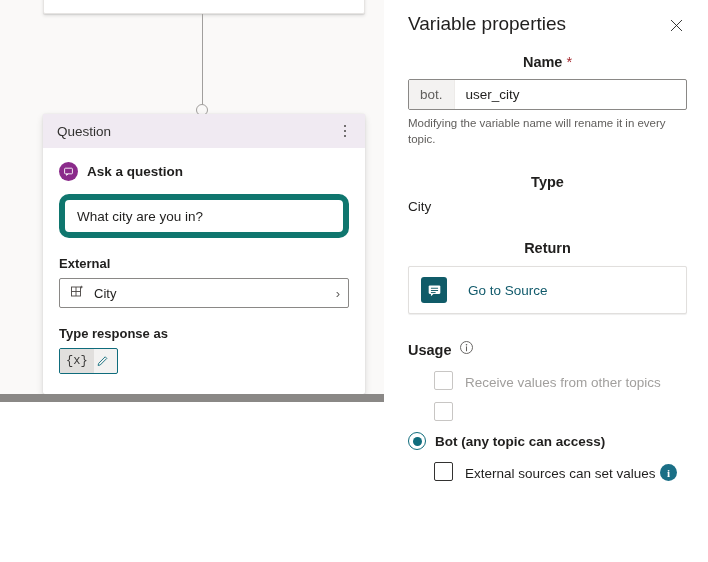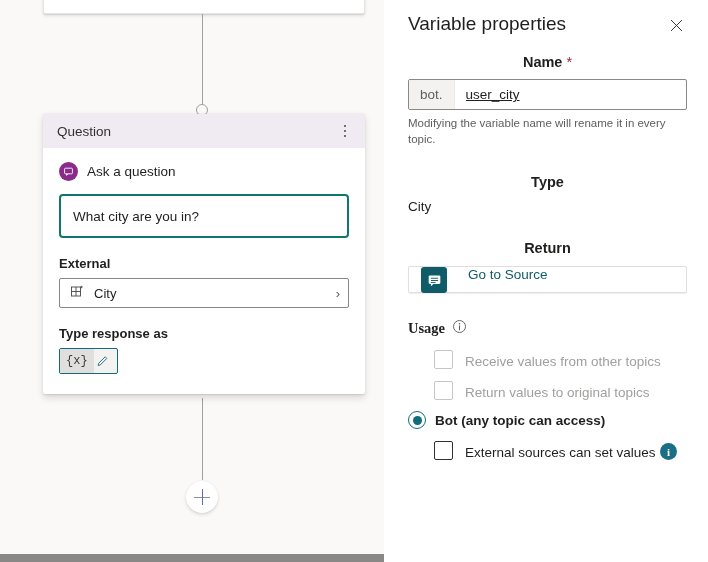--- a/index.html
+++ b/index.html
@@ -14,21 +14,21 @@
     position: relative;
     width: 708px; height: 562px;
     display: flex;
     background: #ffffff;
   }
 
   
   .canvas {
     position: relative;
     width: 384px;
-    height: 562px;
+    height: 402px;
     background: #faf9f8;
     overflow: hidden;
     flex: 0 0 384px;
   }
   .canvas-scroll-track {
     position: absolute;
     left: 0; right: 0; bottom: 0;
     height: 8px;
     background: #f3f2f1;
   }
@@ -133,27 +133,27 @@
   }
   .ask-icon {
     width: 19px; height: 19px;
     border-radius: 50%;
     background: #8a2a8a;
     display: flex; align-items: center; justify-content: center;
     flex: 0 0 19px;
   }
   .ask-label {
     font-size: 13.5px;
-    font-weight: normal;
+    font-weight: bold;
     color: #201f1e;
   }
 
   .msg-box {
-    border: 2px solid #0f766e;
-    border-radius: 4px;
+    border: 6px solid #0f766e;
+    border-radius: 10px;
     height: 44px;
     display: flex; align-items: center;
     padding: 0 12px;
     font-size: 13.5px;
     color: #201f1e;
     background: #ffffff;
     cursor: text;
   }
 
   .field-label {
@@ -268,41 +268,40 @@
   }
   .name-input {
     border: 0;
     outline: none;
     flex: 1;
     padding: 0 11px;
     font-size: 13.5px;
     color: #201f1e;
     font-family: "Liberation Sans", sans-serif;
     background: transparent;
-    text-decoration: underline;
   }
   .helper-text {
     font-size: 11.5px;
     color: #605e5c;
     margin-top: 6px;
     line-height: 1.35;
   }
 
   .type-value {
     font-size: 13.5px;
     color: #201f1e;
     margin-top: 9px;
   }
 
   .source-card {
     margin-top: 10px;
-    height: 27px;
+    height: 48px;
     border: 1px solid #e1dfdd;
     border-radius: 2px;
-    display: flex; align-items: flex-start;
+    display: flex; align-items: center;
     padding: 0 12px;
     background: #ffffff;
     cursor: pointer;
     box-shadow: 0 0.3px 0.9px rgba(0,0,0,0.07);
   }
   .source-icon {
     width: 26px; height: 26px;
     border-radius: 3px;
     background: #105b68;
     display: flex; align-items: center; justify-content: center;
@@ -377,21 +376,21 @@
     border-radius: 50%;
     background: #1a6f86;
     display: flex; align-items: center; justify-content: center;
     color: #ffffff;
     font-size: 11px;
     font-weight: bold;
     font-family: "Liberation Serif", serif;
     cursor: pointer;
   }
 
-  .mt-usage { margin-top: 26px; font-family: Liberation Serif, serif; }
+  .mt-usage { margin-top: 26px; }
   .mt-type  { margin-top: 27px; }
   .mt-src   { margin-top: 26px; }
   .row-anchor { position: relative; }
 </style>
 </head>
 <body>
 
 <div id="app">
 
   <div class="canvas">
@@ -512,21 +511,20 @@
     </div>
 
 
     <div class="check-row disabled">
       <span class="checkbox"></span>
       <span class="check-label">Receive values from other topics</span>
     </div>
 
     <div class="check-row disabled">
       <span class="checkbox"></span>
-      <span class="check-label">Return values to original topics</span>
     </div>
 
     <div class="radio-row">
       <span class="radio checked"></span>
       <span class="radio-label">Bot (any topic can access)</span>
     </div>
 
     <div class="check-row row-anchor">
       <span class="checkbox"></span>
       <span class="check-label">External sources can set values</span>

